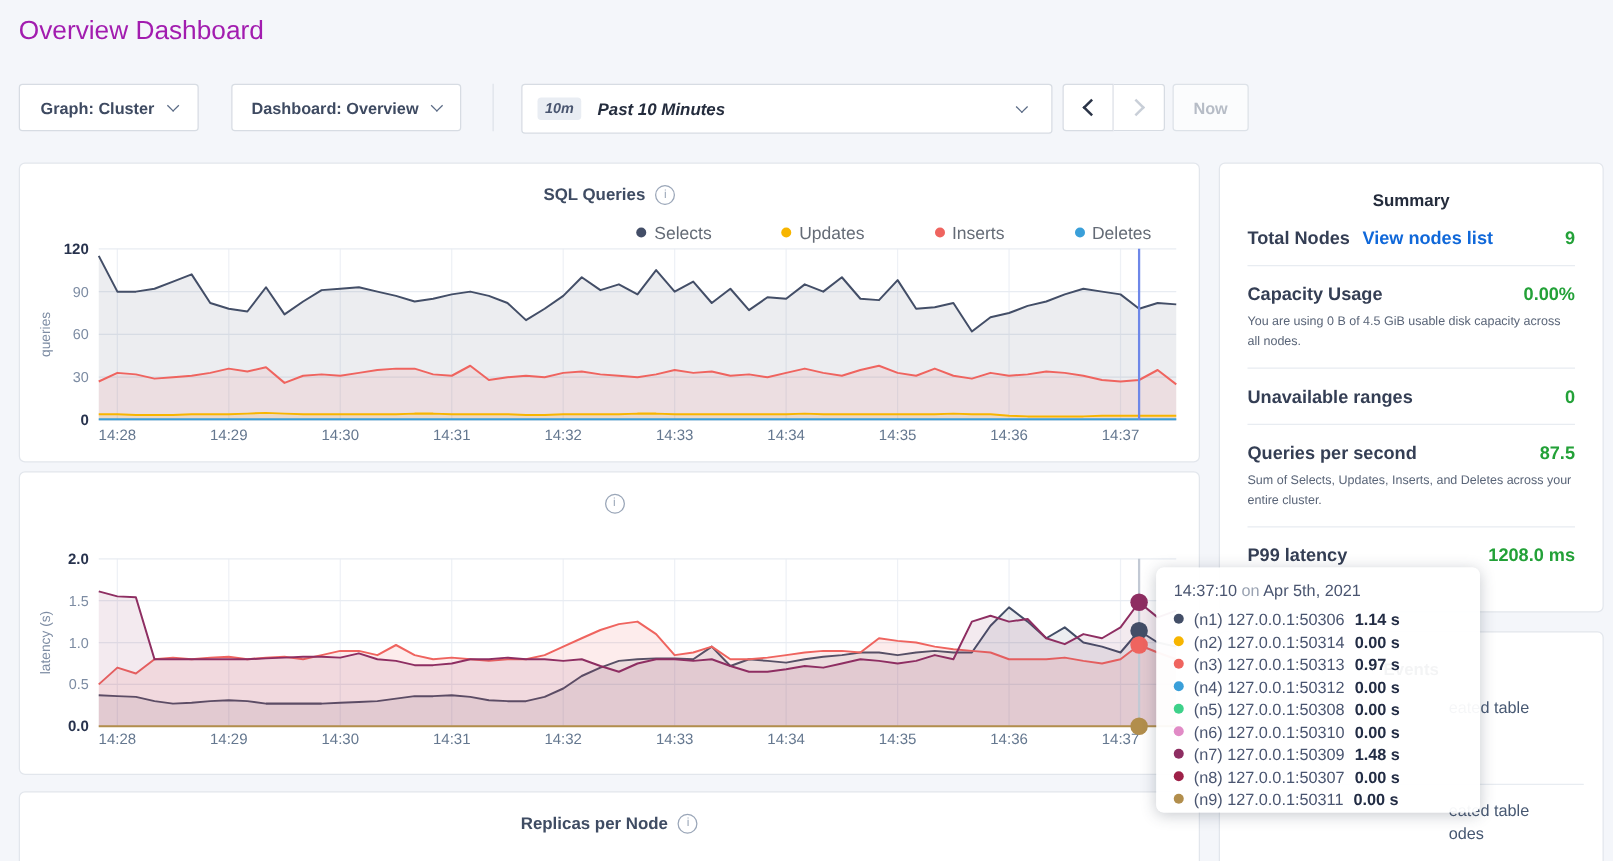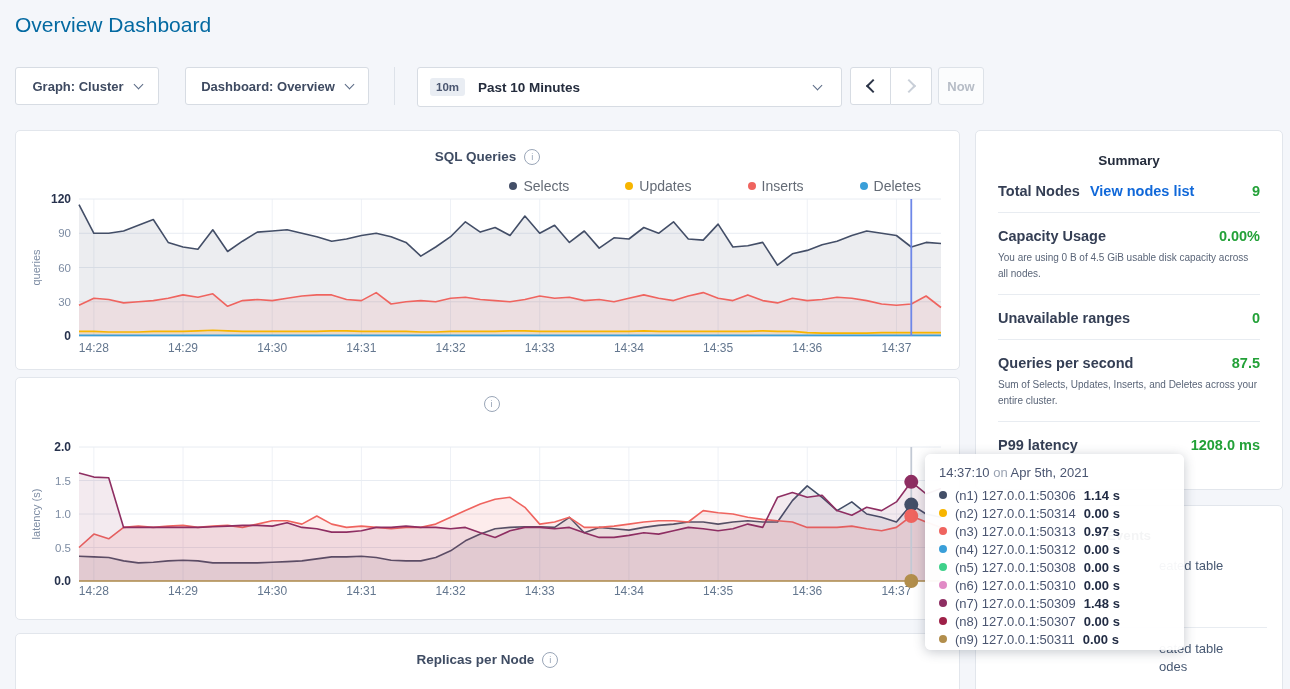--- a/index.html
+++ b/index.html
@@ -1,46 +1,46 @@
 <!DOCTYPE html>
 <html><head>
 <meta charset="utf-8">
 <style>
   html,body{margin:0;padding:0;}
   body{width:1290px;height:689px;overflow:hidden;background:#f4f6fa;
        font-family:"Liberation Sans",sans-serif;color:#3e4a61;}
   .page{position:relative;width:1290px;height:689px;}
 
   
-  .page-title{position:absolute;left:15px;top:13px;font-size:21px;font-weight:500;color:#0369a1;margin:0;}
+  .page-title{position:absolute;left:15px;top:13px;font-size:21px;font-weight:500;color:#a21caf;margin:0;}
   .controls{position:absolute;left:0;top:67px;height:40px;width:1290px;}
   .dd-btn{position:absolute;height:38px;background:#fff;border:1px solid #d7dce3;border-radius:3px;
           font-family:inherit;font-size:13px;font-weight:700;color:#3e4a61;cursor:pointer;
           display:flex;align-items:center;justify-content:center;}
   #graph-dd{left:15px;width:144px;}
   #dash-dd{left:185px;width:184px;}
   .chev{display:inline-block;width:6px;height:6px;border-right:1.6px solid #5a6a85;
         border-bottom:1.6px solid #5a6a85;transform:rotate(45deg);margin-left:11px;margin-top:-4px;}
   .ctrl-divider{position:absolute;left:394px;top:0;width:1px;height:38px;background:#dde2e9;}
   .time-picker{position:absolute;left:417px;width:423px;height:38px;background:#fff;border:1px solid #d7dce3;
-               border-radius:3px;display:flex;align-items:center;cursor:pointer;}
+               border-radius:3px;display:flex;align-items:center;cursor:pointer;font-style:italic;}
   .time-badge{margin-left:12px;background:#e9edf3;border-radius:3px;padding:3px 6px;
               font-size:11.5px;font-weight:700;color:#4a5670;}
   .time-label{margin-left:13px;font-size:13.5px;font-weight:700;color:#242c3d;}
   .time-caret{margin-left:auto;margin-right:20px;}
   .pager{position:absolute;left:850px;top:0;display:flex;}
   .pg-btn{width:41px;height:38px;background:#fff;border:1px solid #d7dce3;display:flex;
           align-items:center;justify-content:center;cursor:pointer;padding:0;}
   #prev-btn{border-radius:3px 0 0 3px;}
   #next-btn{border-radius:0 3px 3px 0;border-left:none;}
   .arrow-left{width:8px;height:8px;border-left:2px solid #2b3447;border-bottom:2px solid #2b3447;
               transform:rotate(45deg);margin-left:4px;}
   .arrow-right{width:8px;height:8px;border-right:2px solid #c9cfd8;border-top:2px solid #c9cfd8;
                transform:rotate(45deg);margin-right:4px;}
-  .now-btn{position:absolute;left:938px;width:46px;height:38px;background:#fbfcfd;border:1px solid #dde2e8;
+  .now-btn{position:absolute;left:938px;width:61px;height:38px;background:#fbfcfd;border:1px solid #dde2e8;
            border-radius:3px;font-family:inherit;font-size:13px;font-weight:700;color:#b6bcc6;}
 
   
   .card{position:absolute;background:#fff;border:1px solid #e2e6ec;border-radius:5px;box-sizing:border-box;}
   #sql-card{left:15px;top:130px;width:945px;height:240px;}
   #lat-card{left:15px;top:377px;width:945px;height:243px;}
   #rep-card{left:15px;top:633px;width:945px;height:150px;}
   .chart-title-row{position:absolute;top:16px;left:0;width:100%;text-align:center;}
   .chart-title{font-size:13.5px;font-weight:700;color:#3f4c63;vertical-align:middle;}
   .info-icon{display:inline-block;width:14px;height:14px;border:1.3px solid #9aa6b8;border-radius:50%;

